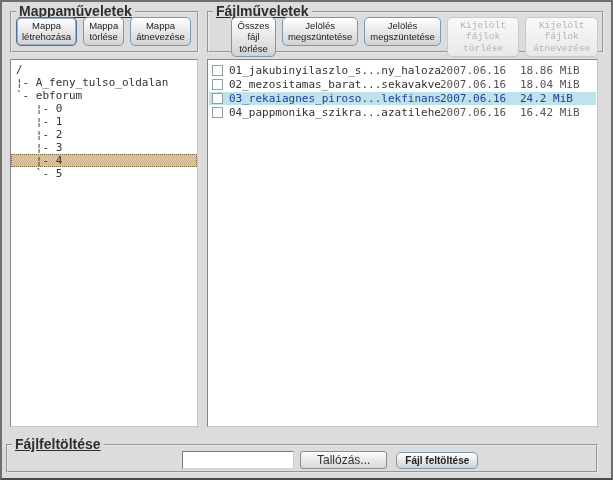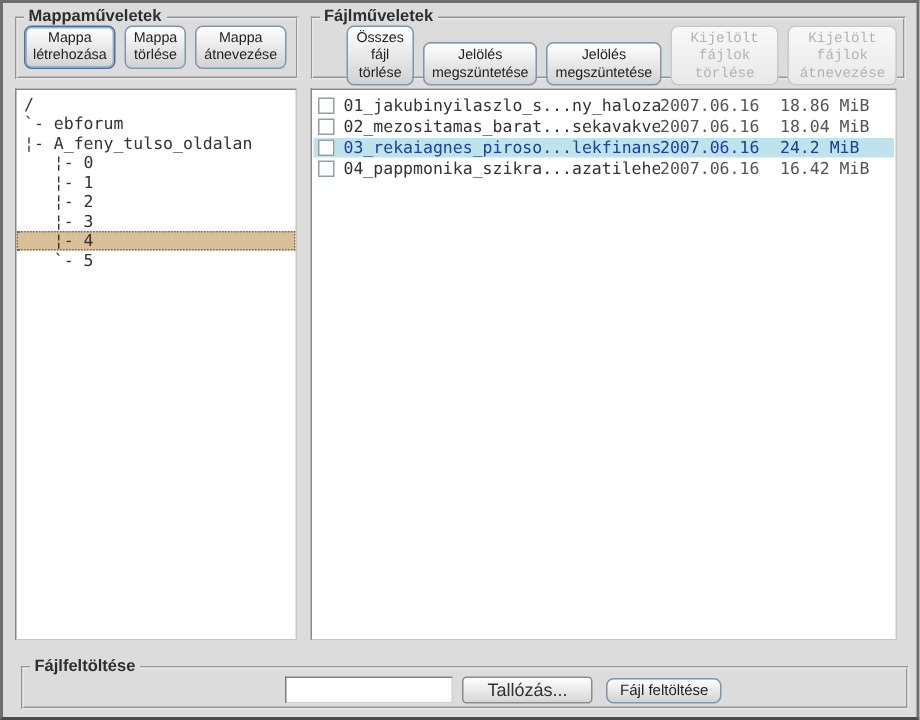--- a/index.html
+++ b/index.html
@@ -6,25 +6,25 @@
   .page{
     position:relative;width:613px;height:480px;box-sizing:border-box;
     background:#dcdcdc;border:2px solid #6e6e6e;border-bottom-color:#4a4a4a;
     font-family:"Liberation Sans", sans-serif;overflow:hidden;
   }
   fieldset{
     position:absolute;margin:0;box-sizing:border-box;
     border:2px groove #e9e9e9;padding:0 4px 3px 4px;background:transparent;
   }
   legend{
-    font-size:11px;font-weight:bold;color:#2e2e2e;padding:0 3px;line-height:11px;
+    font-size:14px;font-weight:bold;color:#2e2e2e;padding:0 3px;line-height:11px;text-decoration:underline;
   }
   .folder-ops{left:8px;top:4px;width:189px;height:47px;}
   .file-ops{left:205px;top:4px;width:397px;height:47px;}
-  .btn-row{display:flex;gap:6px;align-items:flex-end;}
+  .btn-row{display:flex;gap:6px;align-items:flex-start;}
   .file-ops .btn-row{margin-left:18px;}
   button.op{
     font-family:"Liberation Sans", sans-serif;font-size:9.5px;line-height:1.2;
     color:#222;text-align:center;padding:2px 5px;cursor:pointer;
     border:1px solid #7d97ac;border-radius:5px;
     background:linear-gradient(#ffffff,#d2d2d2);
   }
   button.op span{display:block;}
   button.op.focused{border-color:#4f6f9f;box-shadow:0 0 0 1px #9ab2c8 inset;}
   button.op:disabled{
@@ -55,36 +55,36 @@
     width:9px;height:9px;box-sizing:content-box;flex:none;
     border:1px solid #8fa0a8;background:#fdfdfd;margin:0 6px 0 3px;
   }
   .file-name{flex:1;color:#333;white-space:nowrap;overflow:hidden;}
   .file-date{width:80px;flex:none;color:#555;}
   .file-size{width:70px;flex:none;text-align:left;color:#555;padding-right:6px;}
   .file-row.selected{background:#bfe3eb;}
   .file-row.selected .file-name,
   .file-row.selected .file-date,
   .file-row.selected .file-size{color:#1c3fa0;}
-  .upload-ops{left:12px;top:437px;width:592px;height:34px;}
+  .upload-ops{left:4px;top:437px;width:592px;height:34px;}
   .upload-row{display:flex;align-items:center;margin-left:170px;margin-top:1px;gap:4px;}
   .upload-input{
     width:106px;height:14px;box-sizing:content-box;
     border:1px solid;border-color:#7b7b7b #cfcfcf #cfcfcf #7b7b7b;
     background:#fff;font-family:"Liberation Sans", sans-serif;font-size:11px;padding:1px 2px;
   }
   button.browse{
     font-family:"Liberation Sans", sans-serif;font-size:12px;color:#333;
     padding:1px 16px;border:1px solid #8c8c8c;border-radius:3px;
     background:linear-gradient(#fdfdfd,#d7d7d7);cursor:pointer;margin-left:2px;
   }
   button.submit{
     font-family:"Liberation Sans", sans-serif;font-size:10px;color:#222;
     padding:2px 8px;border:1px solid #7d97ac;border-radius:5px;
-    background:linear-gradient(#ffffff,#d2d2d2);cursor:pointer;margin-left:5px;
+    background:linear-gradient(#ffffff,#d2d2d2);cursor:pointer;margin-left:5px;font-weight:bold;
   }
 </style>
 </head>
 <body>
 
 <div class="page">
 
   <fieldset class="folder-ops">
     <legend>Mappaműveletek</legend>
     <div class="btn-row">
@@ -124,22 +124,22 @@
       </button>
       <button class="op" disabled="">
         <span>Kijelölt fájlok</span>
         <span>átnevezése</span>
       </button>
     </div>
   </fieldset>
 
   <div class="panel tree-panel">
     <div class="tree-row">/</div>
+    <div class="tree-row">¦- A_feny_tulso_oldalan</div>
     <div class="tree-row">`- ebforum</div>
-    <div class="tree-row">¦- A_feny_tulso_oldalan</div>
     <div class="tree-row">   ¦- 0</div>
     <div class="tree-row">   ¦- 1</div>
     <div class="tree-row">   ¦- 2</div>
     <div class="tree-row">   ¦- 3</div>
     <div class="tree-row selected">   ¦- 4</div>
     <div class="tree-row">   `- 5</div>
   </div>
 
   <div class="panel file-panel">
     <div class="file-row">

